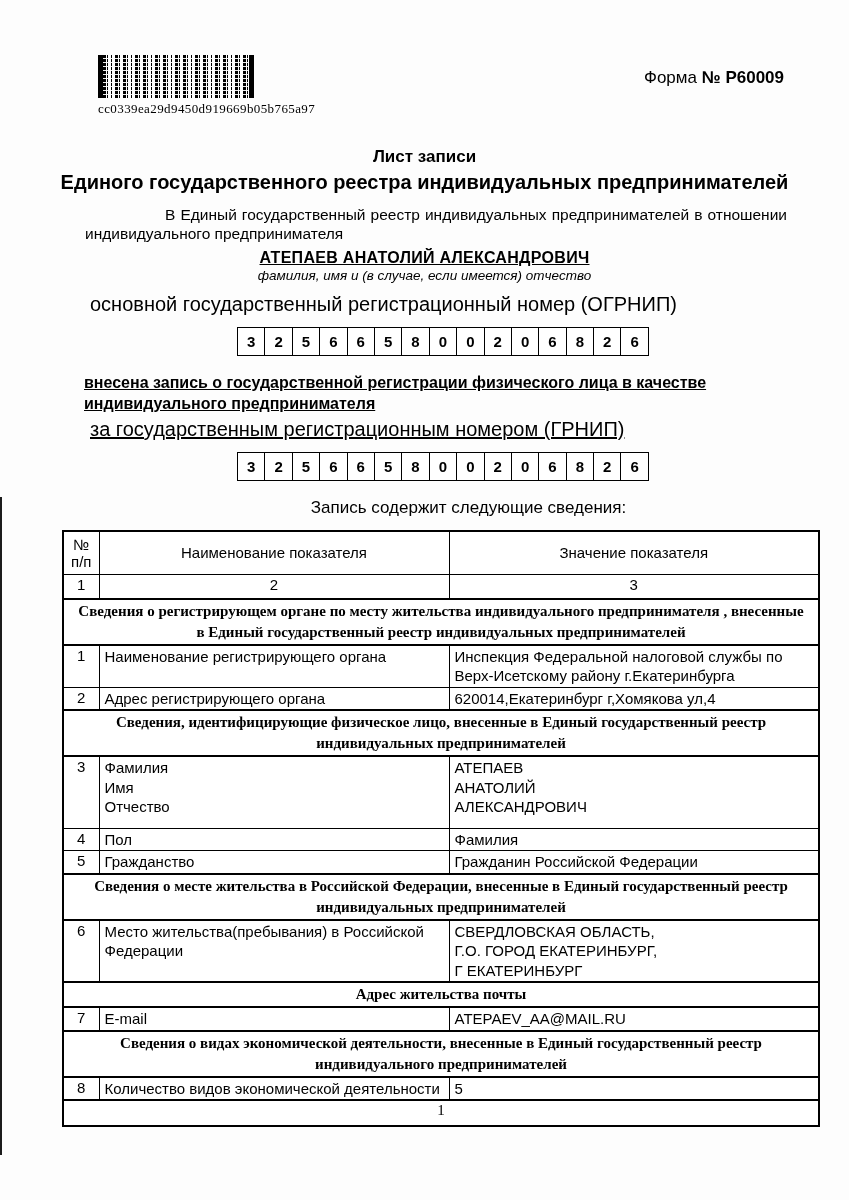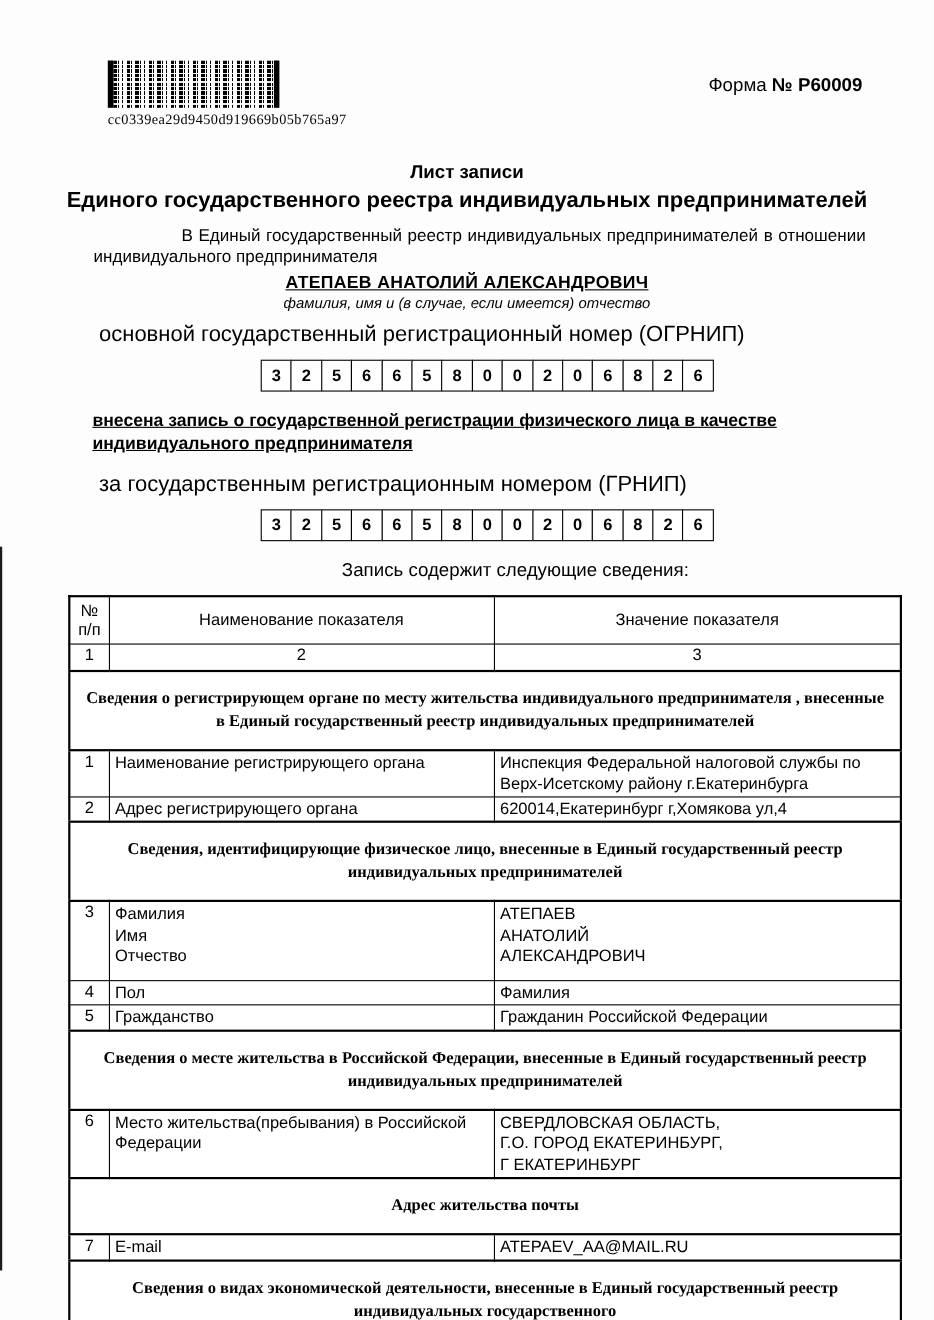--- a/index.html
+++ b/index.html
@@ -48,21 +48,21 @@
   .table-intro { margin:17px 0 12px 88px; font-size:17px;text-align:center; }
   
   table.rec { width:756px; margin:8px 0 0 62px; border-collapse:collapse; table-layout:fixed; font-size:15px; background:#fff; border:2px solid #000; }
   .rec col.c1 { width:36px; } .rec col.c2 { width:350px; } .rec col.c3 { width:370px; }
   .rec th, .rec td { border:1px solid #000; padding:1px 5px; vertical-align:top; font-weight:normal; text-align:left; }
   .rec th { text-align:center; vertical-align:middle; padding:2px 3px; height:38px; }
   .rec th.numhead { white-space:pre-line; line-height:1.15; padding:2px 0; }
   .rec tr.colnum td { text-align:center; height:21px; }
   .rec tr.section td {
     font-family:"Liberation Serif", serif; font-weight:bold; text-align:center;
-    font-size:15px; line-height:1.4; padding:14px 10px;
+    font-size:15px; line-height:1.4; padding:1px 10px;
     border-top:2px solid #000; border-bottom:2px solid #000;
   }
   .rec td.cnum { text-align:center; padding:1px 2px; }
   .rec td.pre { white-space:pre-line; line-height:1.3; }
   .rec tr.padrow td { padding-bottom:11px; }
   .rec tr.grouprow td, .rec tr.pagerow td { font-family:"Liberation Serif", serif; text-align:center; font-size:15px; }
   .rec tr.grouprow td { height:22px; border-top:2px solid #000; }
   
   .edge-line { position:absolute; left:0; top:497px; width:2px; height:658px; background:#1c1c1c; }
 </style>
@@ -106,21 +106,21 @@
     <span class="digit-cell">0</span>
     <span class="digit-cell">6</span>
     <span class="digit-cell">8</span>
     <span class="digit-cell">2</span>
     <span class="digit-cell">6</span>
   </div>
 
   <div class="statement">внесена запись о государственной регистрации физического лица в качестве индивидуального предпринимателя</div>
 
 
-  <div class="field-label" style="margin-top:15px;">за государственным регистрационным номером (ГРНИП)</div>
+  <div class="field-label" style="margin-top:4px;text-decoration:underline;">за государственным регистрационным номером (ГРНИП)</div>
   <div class="digit-row">
     <span class="digit-cell">3</span>
     <span class="digit-cell">2</span>
     <span class="digit-cell">5</span>
     <span class="digit-cell">6</span>
     <span class="digit-cell">6</span>
     <span class="digit-cell">5</span>
     <span class="digit-cell">8</span>
     <span class="digit-cell">0</span>
     <span class="digit-cell">0</span>
@@ -205,21 +205,21 @@
     <tr class="section">
       <td colspan="3">Адрес жительства почты</td>
     </tr>
     <tr>
       <td class="cnum">7</td>
       <td class="pre">E-mail</td>
       <td class="pre">ATEPAEV_AA@MAIL.RU</td>
     </tr>
 
     <tr class="section">
-      <td colspan="3">Сведения о видах экономической деятельности, внесенные в Единый государственный реестр индивидуальных государственного</td>
+      <td colspan="3">Сведения о видах экономической деятельности, внесенные в Единый государственный реестр индивидуального предпринимателей</td>
     </tr>
     <tr>
       <td class="cnum">8</td>
       <td class="pre">Количество видов экономической деятельности</td>
       <td class="pre">5</td>
     </tr>
 
     <tr class="grouprow">
       <td colspan="3">1</td>
     </tr>

